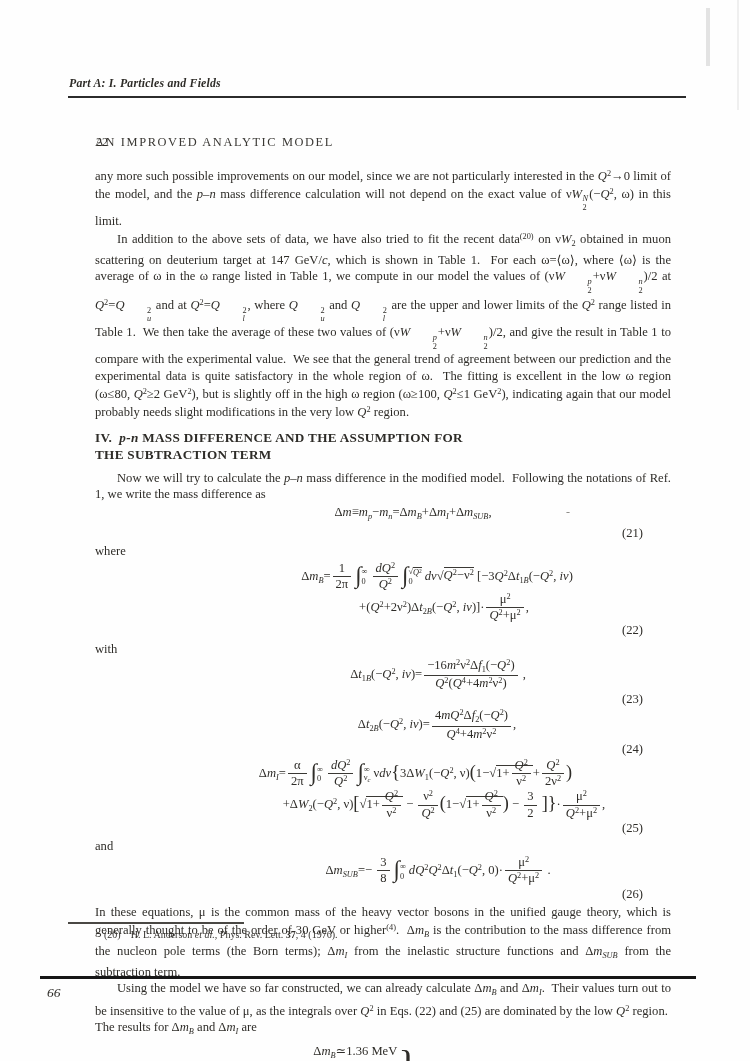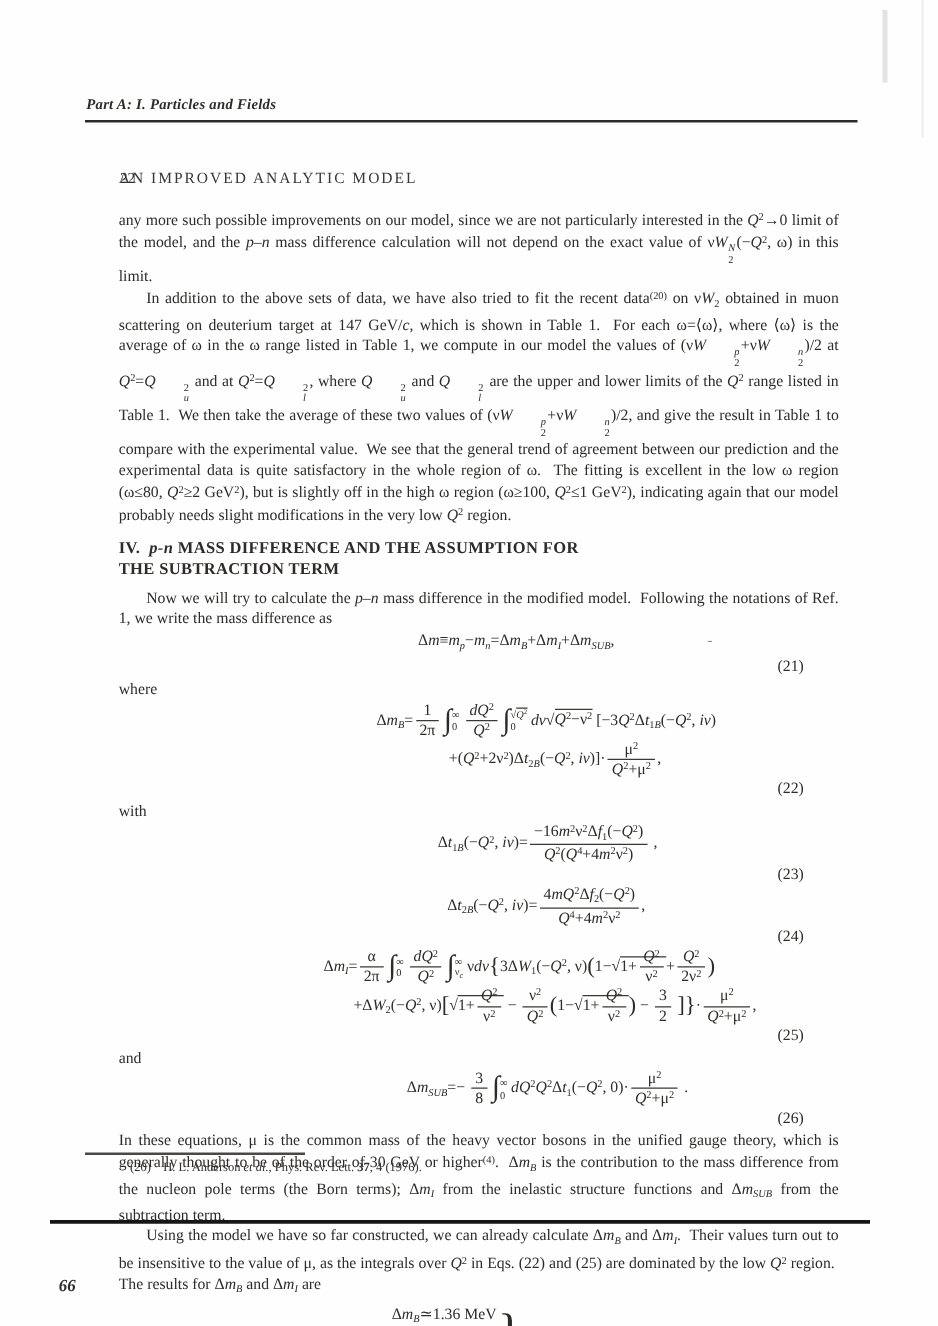--- a/index.html
+++ b/index.html
@@ -50,21 +50,21 @@
   
   .stack27 { display:inline-block; line-height:18px; text-align:left; }
   .brace27 { font-size:40px; line-height:0; font-weight:300; margin:0 6px 0 1px; color:#2e2c28; }
   .cond27 { margin-left:4px; }
 
   
   .fn-rule { position:absolute; left:68px; top:922px; width:176px; height:2px; background:#4a4844; }
   .footnote { position:absolute; left:104px; top:929px; width:540px; font-size:10px; color:#33312d; }
   .footnote .mk { margin-right:10px; }
   .bottom-rule { position:absolute; left:40px; top:976px; width:656px; height:3px; background:#161616; }
-  .page-no-bottom { position:absolute; left:47px; top:985px; font-size:13.5px; font-style:italic; font-weight:bold;margin-top:36px; }
+  .page-no-bottom { position:absolute; left:47px; top:985px; font-size:13.5px; font-style:italic; font-weight:normal; }
 
   
   .artifact-streak { position:absolute; left:706px; top:8px; width:4px; height:58px; background:#e3e3e3; }
   .artifact-streak2 { position:absolute; left:737px; top:0; width:2px; height:110px; background:#efefef; }
   .artifact-dash { position:absolute; left:566px; top:505px; color:#8a8884; font-size:12px; }
 </style>
 </head>
 <body>
 
 <div class="page">

